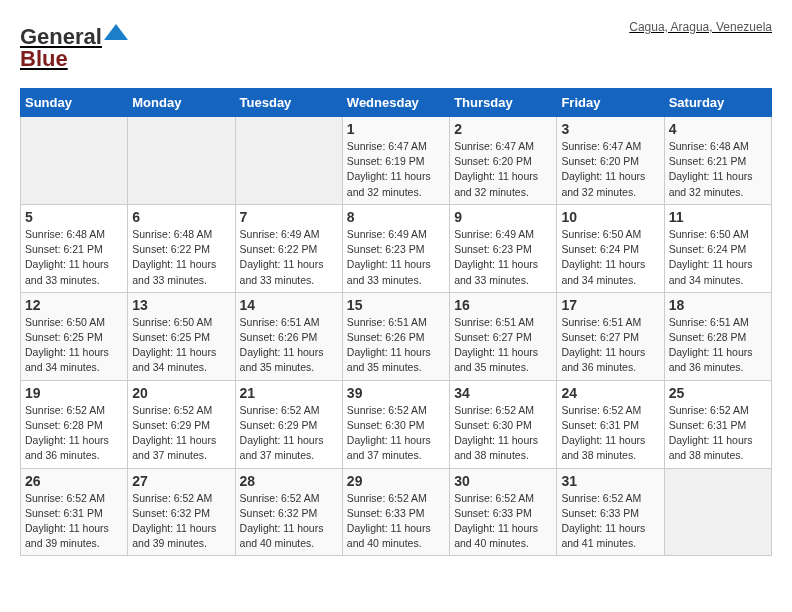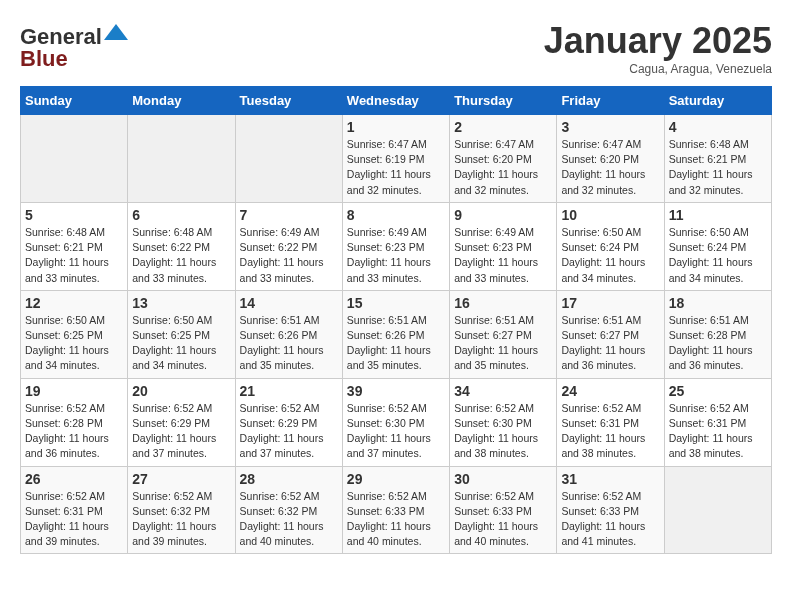--- a/index.html
+++ b/index.html
@@ -7,21 +7,22 @@
       font-family: Arial, sans-serif;
       background: #fff;
       width: 792px;
       min-height: 612px;
       padding: 20px;
     }
     .header {
       display: flex;
       justify-content: space-between;
       align-items: flex-start;
-      margin-bottom: 10px;
+      margin-bottom: 18px;
+      text-decoration: underline;
     }
     .logo {
       display: flex;
       align-items: center;
     }
     .logo-text {
       font-size: 22px;
       font-weight: bold;
       line-height: 1;
     }
@@ -97,21 +98,20 @@
         <span class="logo-general">General</span><svg class="logo-icon" viewBox="0 0 24 16">
             <polygon points="0,16 12,0 24,16" fill="#1a7ec8"></polygon>
           </svg>
       </div>
       <div class="logo-text">
         <span class="logo-blue">Blue</span>
       </div>
     </div>
   </div>
   <div class="title-block">
-    <div class="month-title">January 2025</div>
     <div class="location">Cagua, Aragua, Venezuela</div>
   </div>
 </div>
 
 <table>
   <thead>
     <tr id="header-row">
         <th>Sunday</th>
         <th>Monday</th>
         <th>Tuesday</th>

